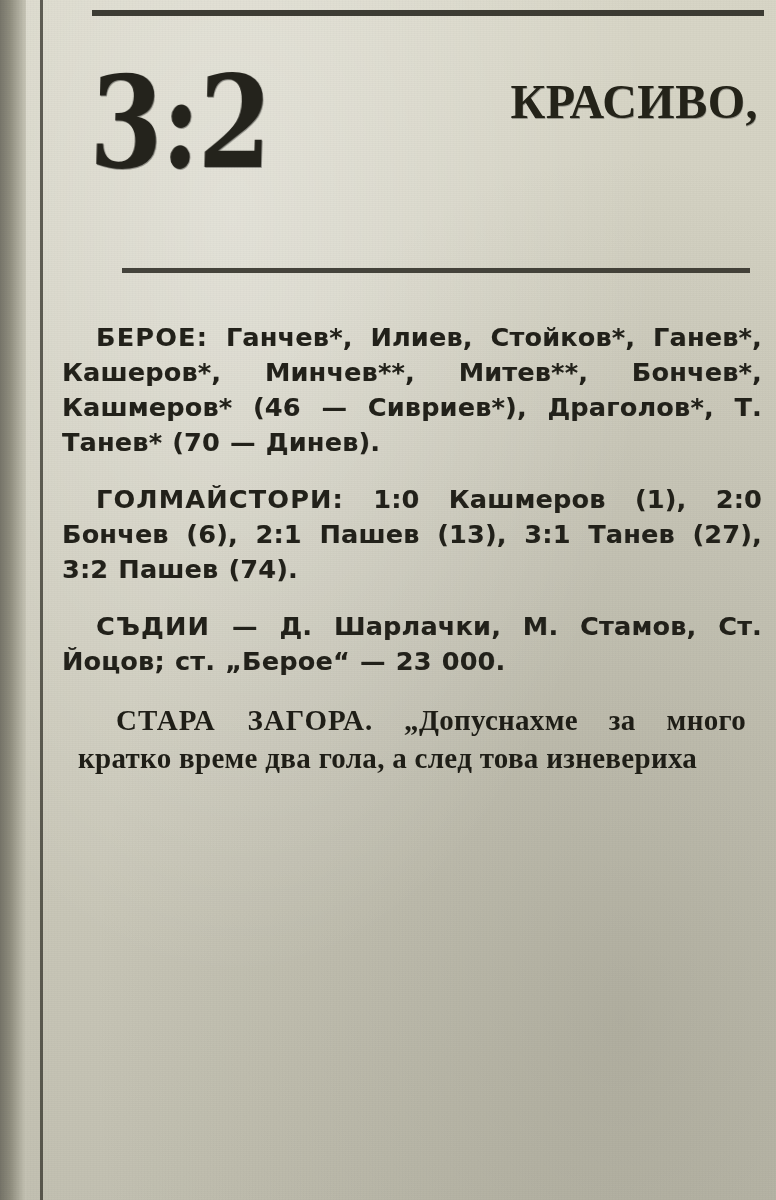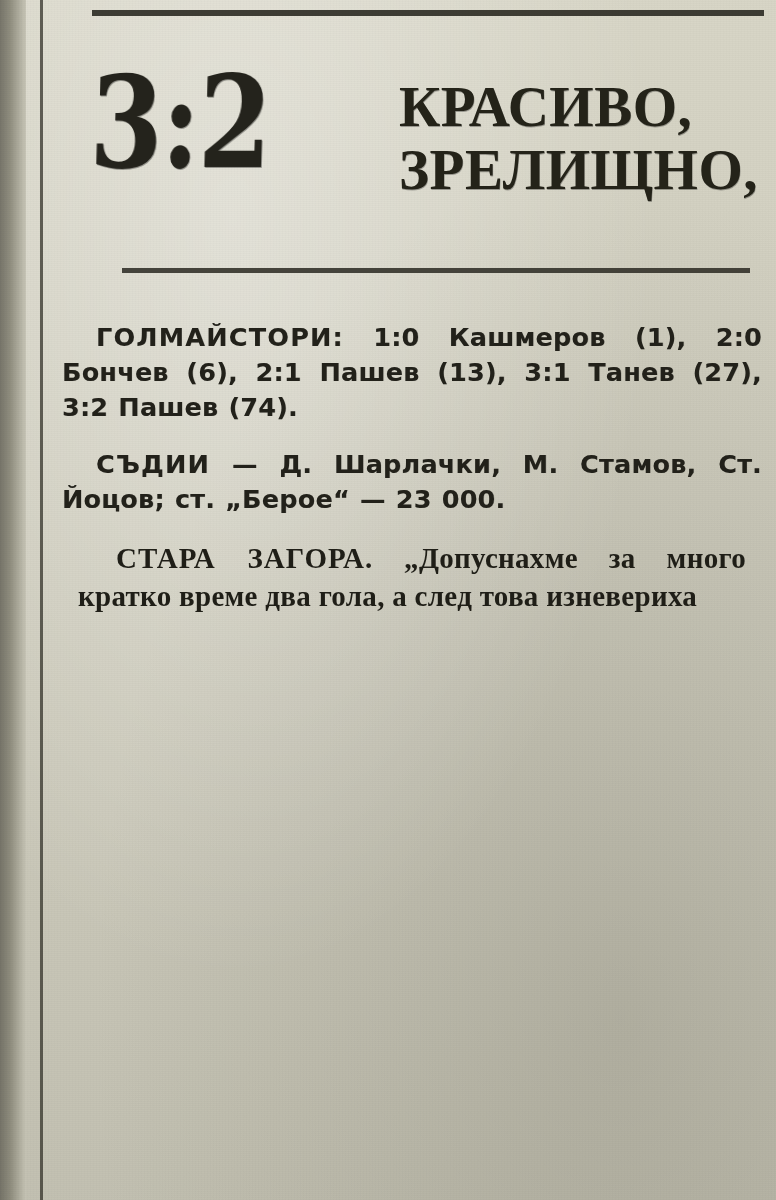--- a/index.html
+++ b/index.html
@@ -85,24 +85,24 @@
     line-height: 1;
     letter-spacing: -2px;
     color: #24231c;
     transform: scaleX(0.82) skewX(-2deg);
     transform-origin: left top;
     text-shadow: 1px 1px 0 rgba(0,0,0,0.35);
   }
   .headline {
     position: absolute;
     right: 6px; top: 42px;
-    text-align: left;
+    text-align: center;
     font-family: "Liberation Serif", serif;
     font-weight: 700;
-    font-size: 57px;
+    font-size: 48px;
     line-height: 1.1;
     letter-spacing: 0.5px;
     color: #242319;
     text-shadow: 0.5px 0.5px 0 rgba(0,0,0,0.3);
   }
   .headline div { white-space: nowrap; }
 
   
   .column {
     position: absolute;
@@ -154,28 +154,30 @@
 
   <div class="gutter-dark"></div>
   <div class="gutter-rule"></div>
 
   <div class="rule-top"></div>
 
   <div class="masthead">
     <div class="score inkish">3:2</div>
     <div class="headline inkish">
       <div>КРАСИВО,</div>
-      <div>ЗРЕЛИЩНО,</div>
     </div>
   </div>
 
   <div class="rule-mid"></div>
 
   <div class="column">
 
+    <p class="para indent inkish">
+      <span class="lead">БЕРОЕ:</span><span> Ганчев*, Илиев, Стойков*, Ганев*, Кашеров*, Минчев**, Митев**, Бончев*, Кашмеров* (46 — Сивриев*), Драголов*, Т. Танев* (70 — Динев).</span>
+    </p>
 
 
     <p class="para indent inkish">
       <span class="lead">ГОЛМАЙСТОРИ:</span><span> 1:0 Кашмеров (1), 2:0 Бончев (6), 2:1 Пашев (13), 3:1 Танев (27), 3:2 Пашев (74).</span>
     </p>
 
     <p class="para indent inkish lastpara">
       <span class="lead">СЪДИИ</span><span> — Д. Шарлачки, М. Стамов, Ст. Йоцов; ст. „Берое“ — 23 000.</span>
     </p>
 

